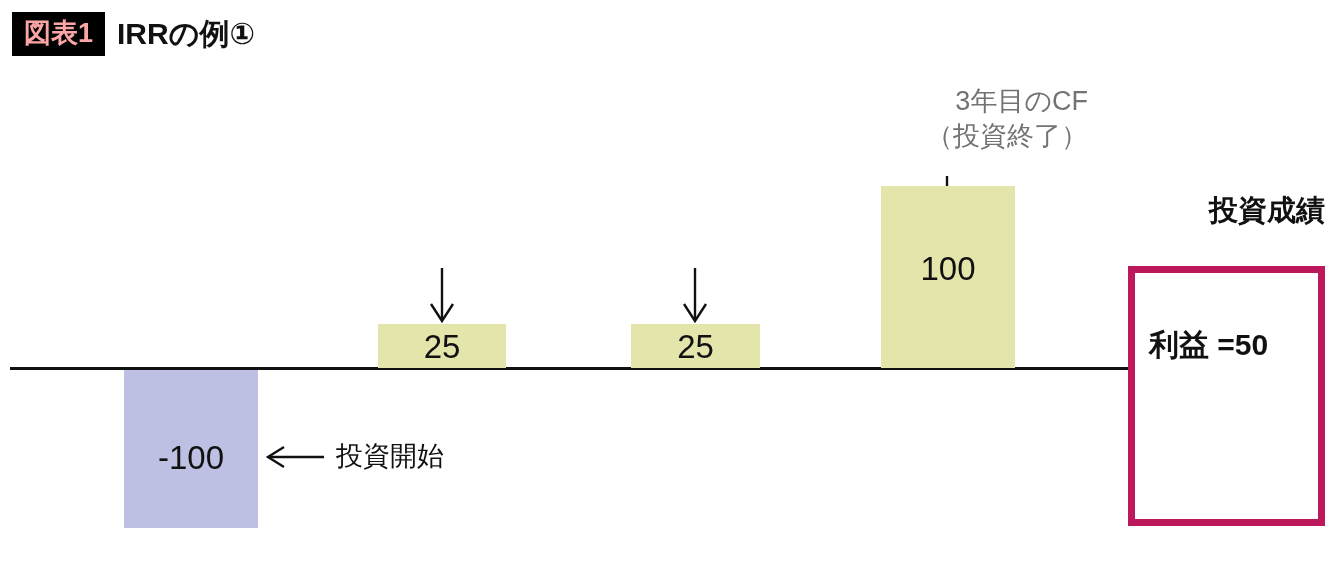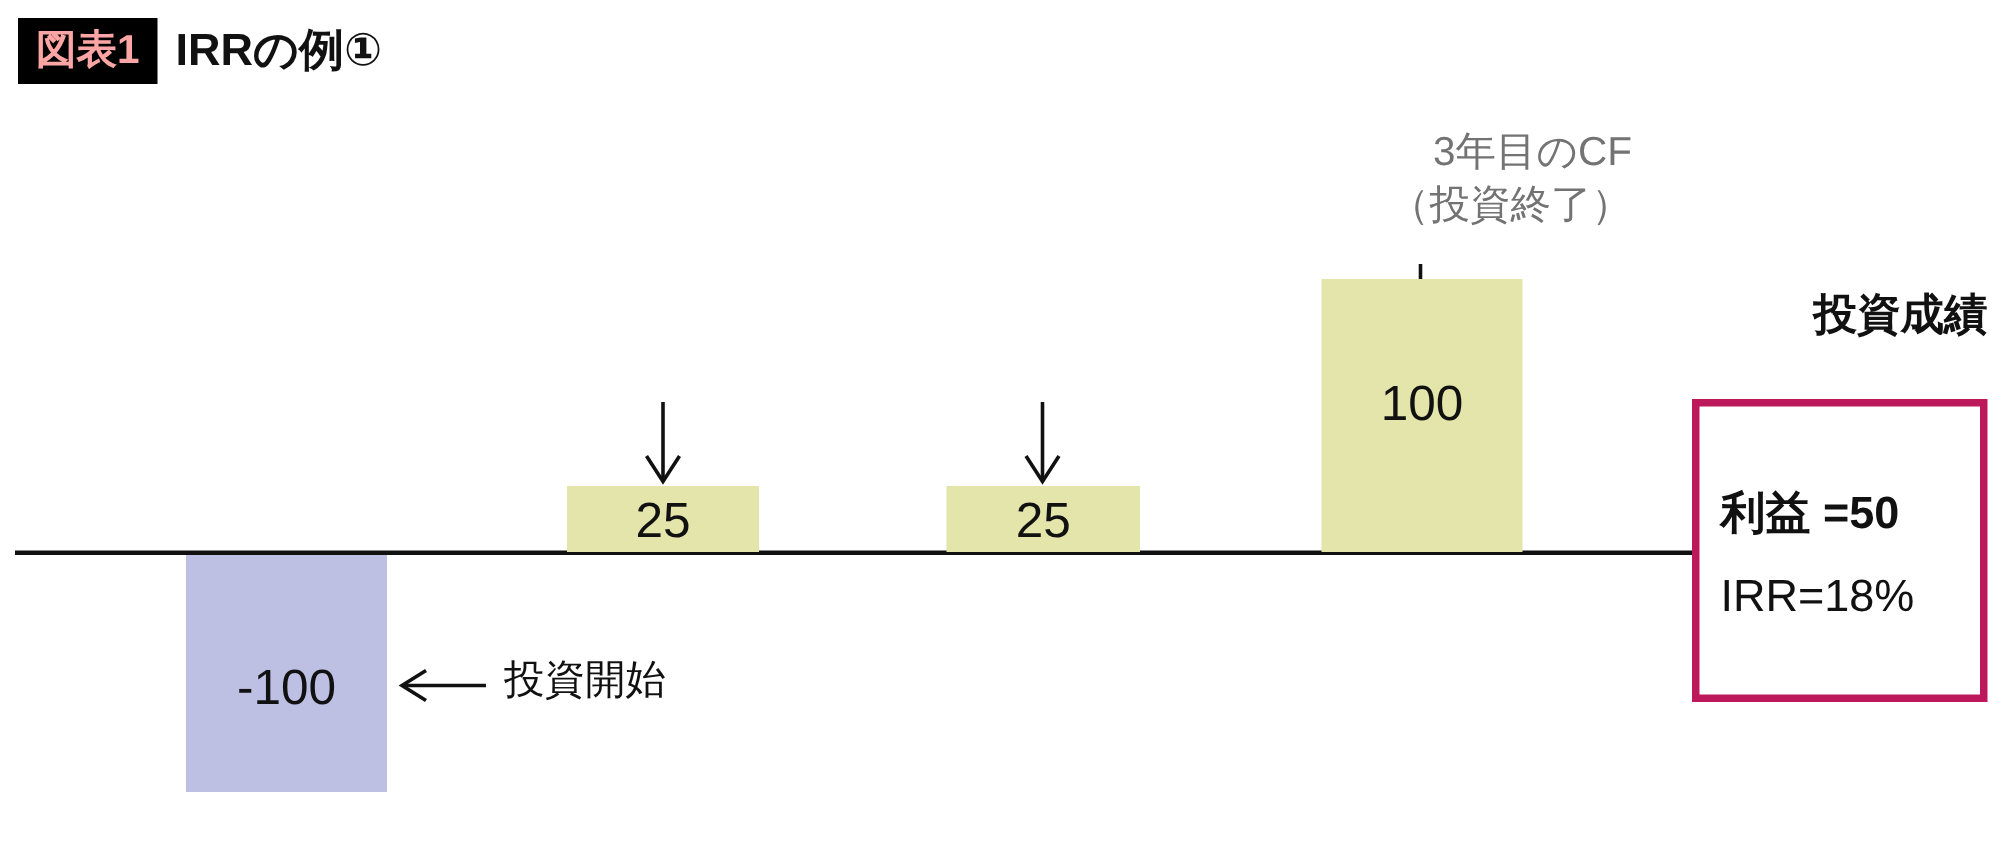--- a/index.html
+++ b/index.html
@@ -89,43 +89,42 @@
   }
   .arrow-left-annot {
     position: absolute;
     font-size: 27px;
     line-height: 1;
     color: #111111;
     white-space: nowrap;
     display: flex;
     align-items: center;
     gap: 10px;
-    font-family: Liberation Mono, monospace;
   }
 
   
   .result-title {
     position: absolute;
     left: 1128px;
     top: 196px;
     width: 197px;
     text-align: right;
     font-size: 29px;
     font-weight: bold;
     color: #111111;
     line-height: 1;
     white-space: nowrap;
   }
   .result-box {
     position: absolute;
     left: 1128px;
     top: 266px;
     width: 197px;
-    height: 202px;
-    border: 5px solid #be185d;
+    height: 260px;
+    border: 7px solid #be185d;
     box-sizing: border-box;
     background: #ffffff;
   }
   .result-line {
     position: absolute;
     left: 14px;
     font-size: 30px;
     color: #111111;
     line-height: 1;
     white-space: nowrap;
@@ -193,16 +192,15 @@
     <svg width="62" height="26" viewBox="0 0 62 26">
       <line x1="5" y1="13" x2="60" y2="13" stroke="#111111" stroke-width="2.4"></line>
       <polyline points="20,3 4,13 20,23" fill="none" stroke="#111111" stroke-width="2.4"></polyline>
     </svg>
     <span>投資開始</span>
   </div>
 
   <div class="result-title">投資成績</div>
   <div class="result-box">
     <div class="result-line profit">利益 =50</div>
-    <div class="result-line irr">IRR=18%</div>
   </div>
 
 </div>
 
 </body></html>

